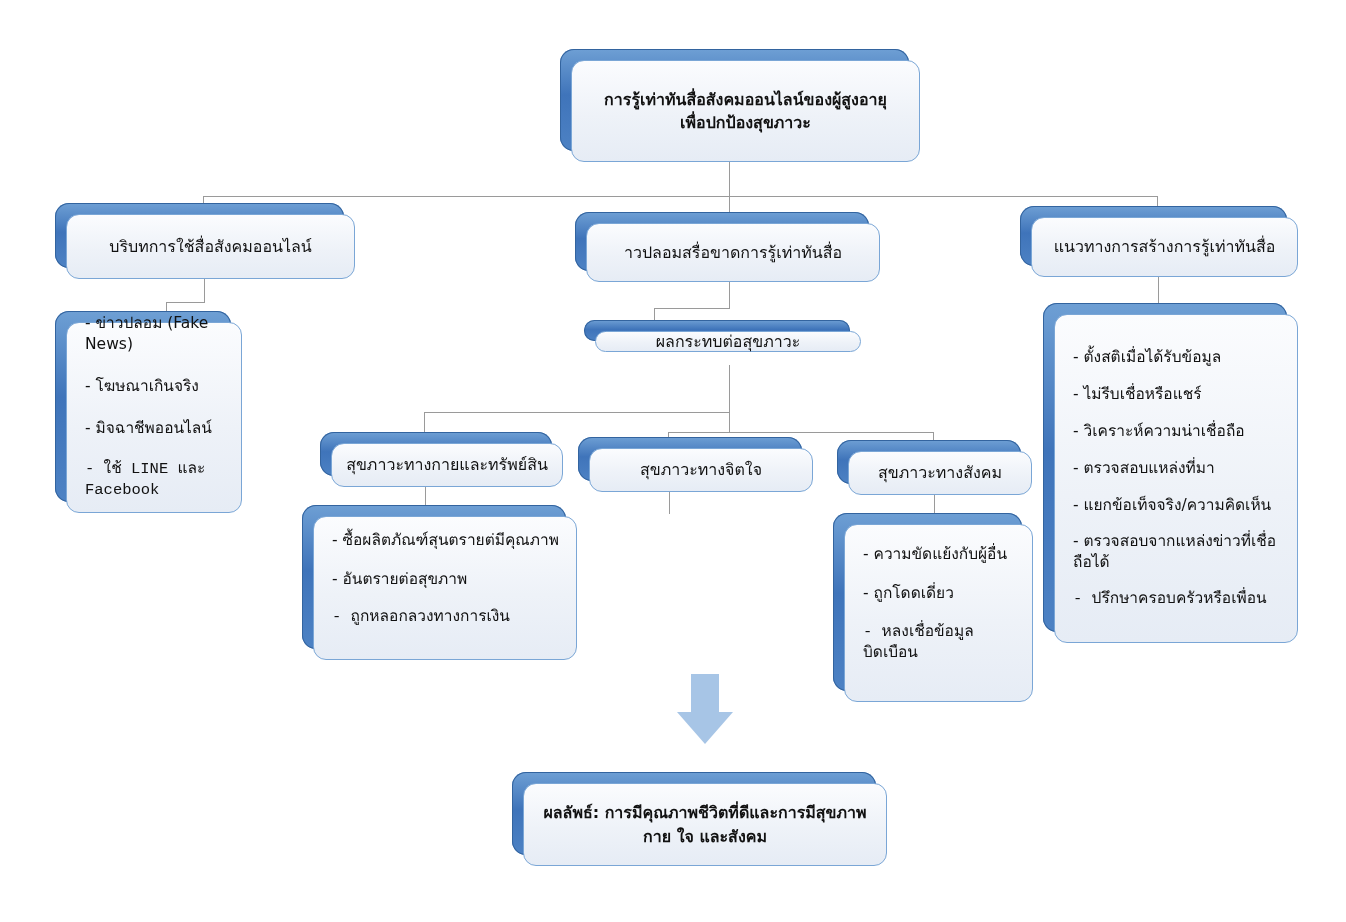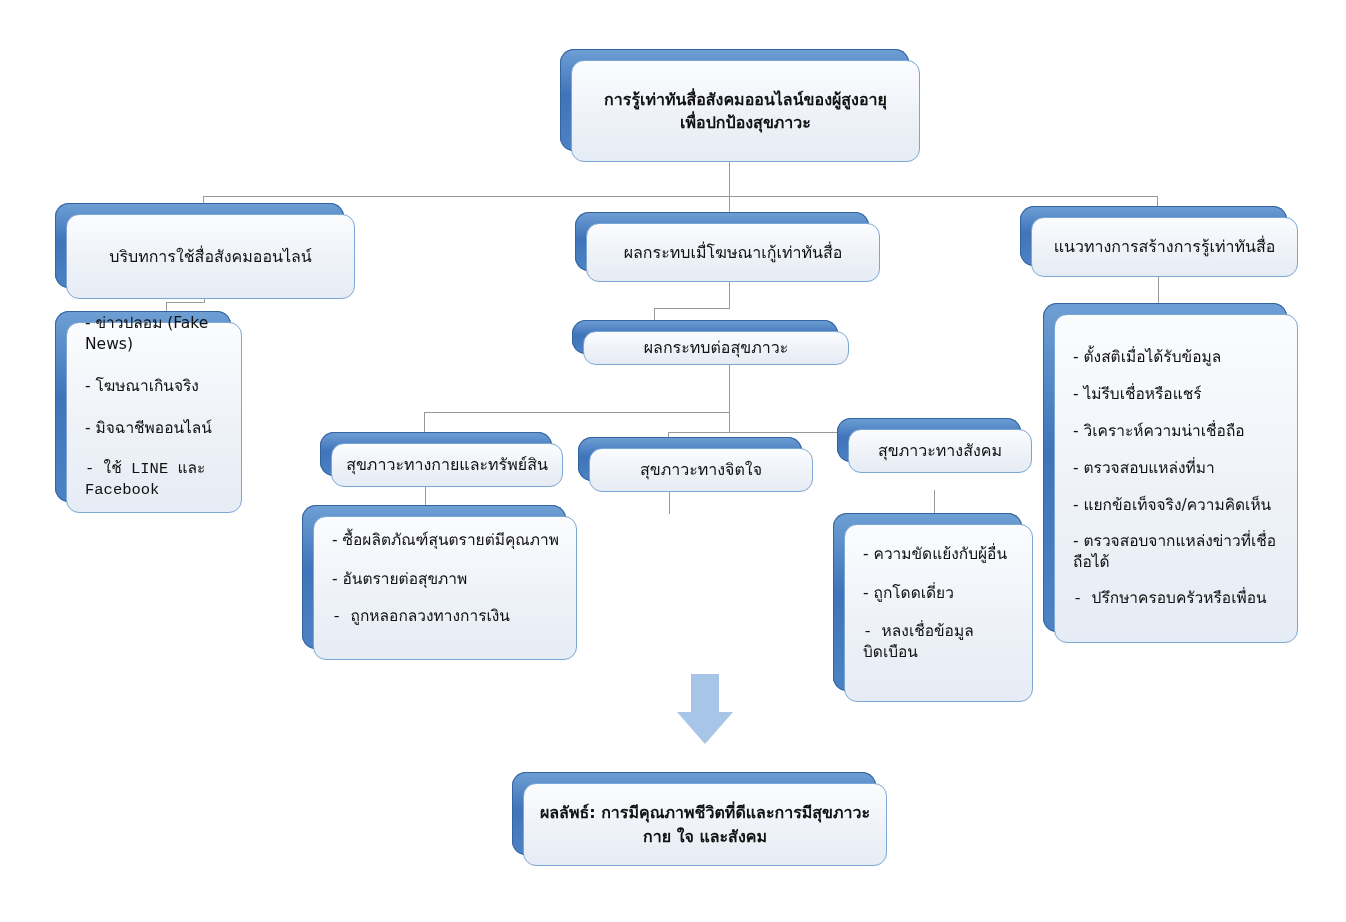--- a/index.html
+++ b/index.html
@@ -159,21 +159,21 @@
   <div class="line v" style="left:1158px; top:277px; height:26px;"></div>
 
   <div class="node" style="left:560px; top:49px; width:360px; height:113px;">
     <div class="plate"></div>
     <div class="face">
       <div class="node-title bold">การรู้เท่าทันสื่อสังคมออนไลน์ของผู้สูงอายุ
 เพื่อปกป้องสุขภาวะ</div>
     </div>
   </div>
 
-  <div class="node" style="left:55px; top:203px; width:300px; height:96px;">
+  <div class="node" style="left:55px; top:203px; width:300px; height:76px;">
     <div class="plate"></div>
     <div class="face">
       <div class="node-title">บริบทการใช้สื่อสังคมออนไลน์</div>
     </div>
   </div>
 
   <div class="node" style="left:55px; top:311px; width:187px; height:202px;">
     <div class="plate"></div>
     <div class="face left">
       <ul class="bullets wide">
@@ -181,25 +181,25 @@
         <li>- โฆษณาเกินจริง</li>
         <li>- มิจฉาชีพออนไลน์</li>
         <li>- ใช้ LINE และ Facebook</li>
       </ul>
     </div>
   </div>
 
   <div class="node" style="left:575px; top:212px; width:305px; height:70px;">
     <div class="plate"></div>
     <div class="face">
-      <div class="node-title">ผลกระทบเมื่โฆษณาเกู้เท่าทันสื่อ</div>
-    </div>
-  </div>
-
-  <div class="node" style="left:572px; top:320px; width:277px; height:45px;">
+      <div class="node-title">าวปลอมสรื่อขาดการรู้เท่าทันสื่อ</div>
+    </div>
+  </div>
+
+  <div class="node" style="left:584px; top:320px; width:277px; height:32px;">
     <div class="plate"></div>
     <div class="face">
       <div class="node-title">ผลกระทบต่อสุขภาวะ</div>
     </div>
   </div>
 
   <div class="node" style="left:320px; top:432px; width:243px; height:55px;">
     <div class="plate"></div>
     <div class="face">
       <div class="node-title">สุขภาวะทางกายและทรัพย์สิน</div>
@@ -218,21 +218,21 @@
   </div>
 
   <div class="node" style="left:578px; top:437px; width:235px; height:55px;">
     <div class="plate"></div>
     <div class="face">
       <div class="node-title">สุขภาวะทางจิตใจ</div>
     </div>
   </div>
 
 
-  <div class="node" style="left:837px; top:418px; width:195px; height:55px;">
+  <div class="node" style="left:837px; top:440px; width:195px; height:55px;">
     <div class="plate"></div>
     <div class="face">
       <div class="node-title">สุขภาวะทางสังคม</div>
     </div>
   </div>
 
   <div class="node" style="left:833px; top:513px; width:200px; height:189px;">
     <div class="plate"></div>
     <div class="face left">
       <ul class="bullets tight">
@@ -266,18 +266,18 @@
   </div>
 
   <div class="arrow" style="left:677px; top:674px;">
     <div class="shaft"></div>
     <div class="head"></div>
   </div>
 
   <div class="node" style="left:512px; top:772px; width:375px; height:94px;">
     <div class="plate"></div>
     <div class="face">
-      <div class="node-title bold">ผลลัพธ์: การมีคุณภาพชีวิตที่ดีและการมีสุขภาวะ
+      <div class="node-title bold">ผลลัพธ์: การมีคุณภาพชีวิตที่ดีและการมีสุขภาพ
 กาย ใจ และสังคม</div>
     </div>
   </div>
 
 </div>
 
 </body></html>

